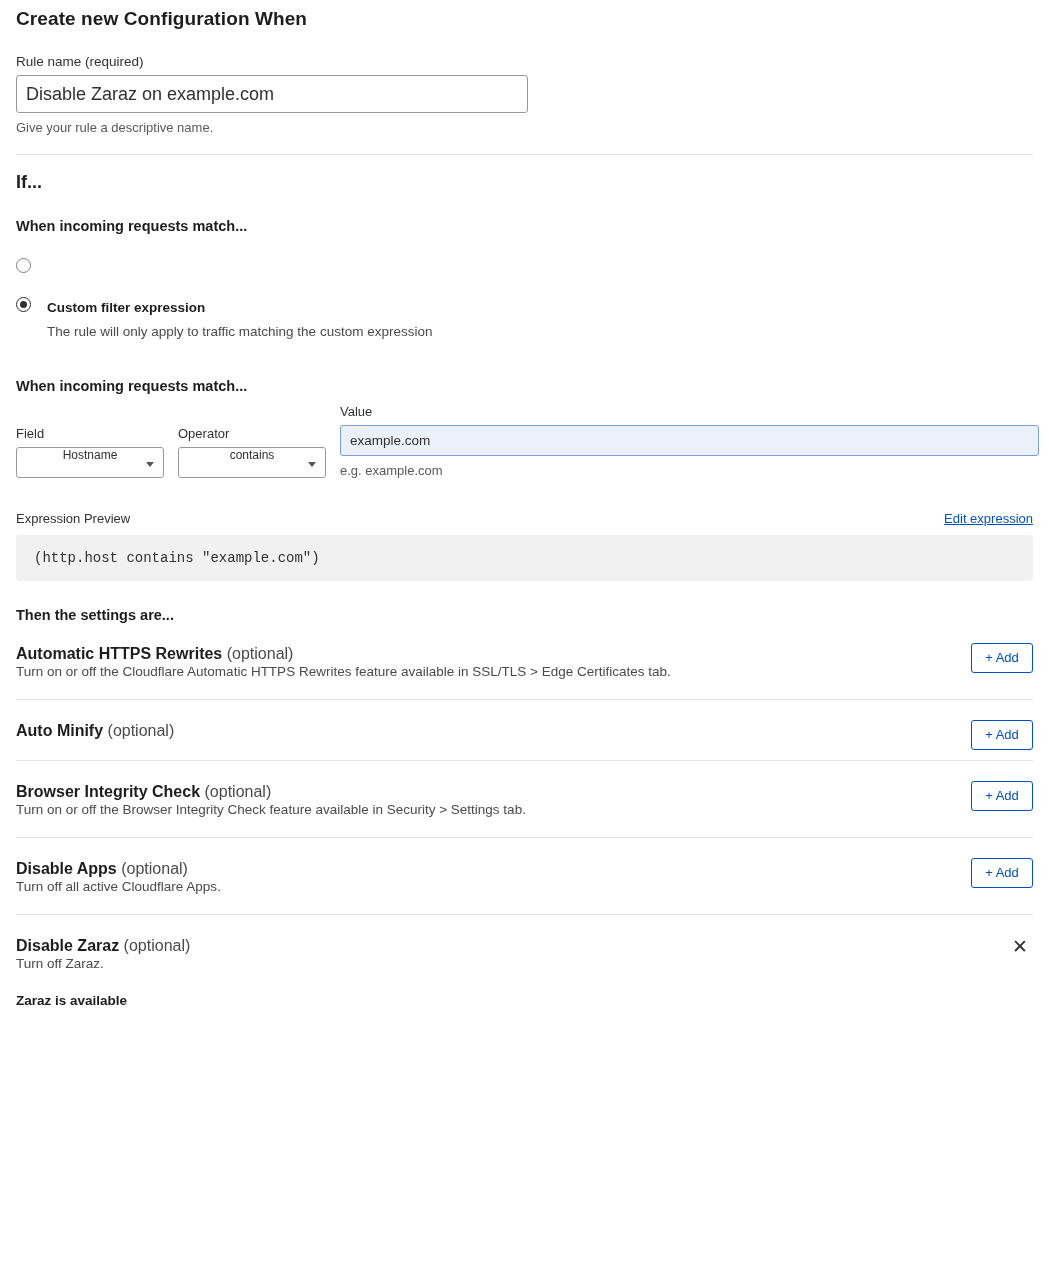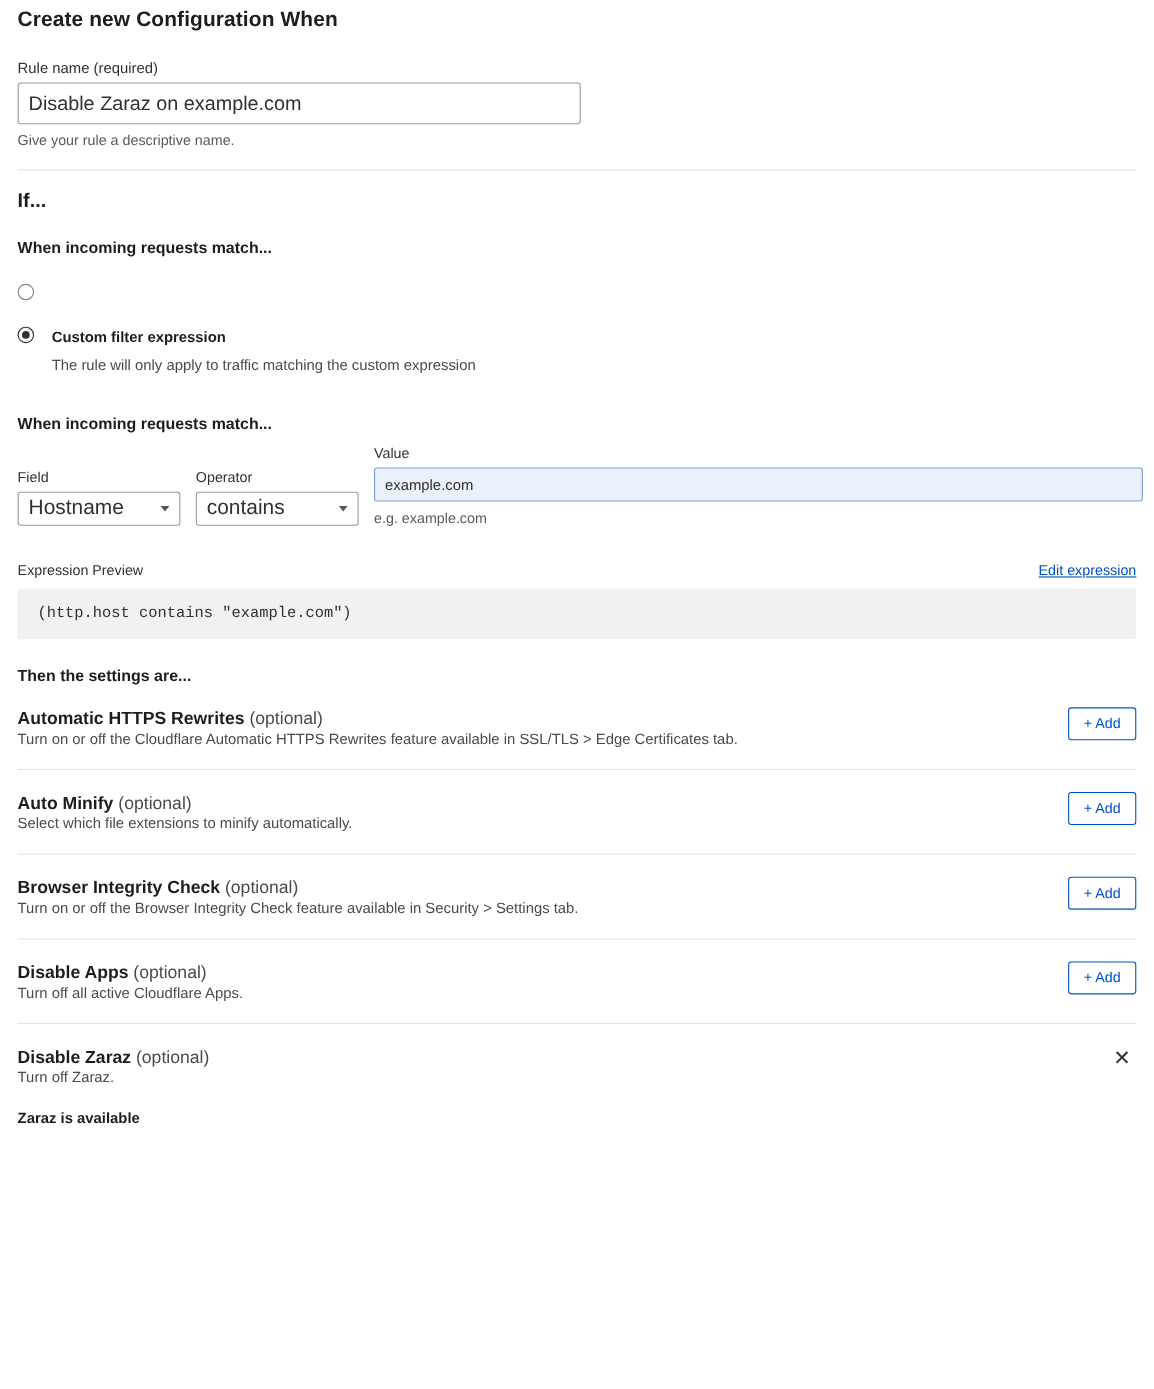--- a/index.html
+++ b/index.html
@@ -114,23 +114,24 @@
     margin-bottom: 6px;
   }
   .select-box {
     height: 31px;
     border: 1px solid #999;
     border-radius: 3px;
     background: #fff;
     display: flex;
     align-items: center;
     padding: 0 9px;
-    font-size: 19px;
+    font-size: 12px;
     color: #313131;
     position: relative;
+    flex-direction: column;
   }
   .select-box .caret {
     margin-left: auto;
     width: 0; height: 0;
     border-left: 4px solid transparent;
     border-right: 4px solid transparent;
     border-top: 5px solid #555;
   }
   .select-field { width: 148px; }
   .select-operator { width: 148px; }
@@ -316,21 +317,20 @@
     </div>
     <div class="setting-desc">Turn on or off the Cloudflare Automatic HTTPS Rewrites feature available in SSL/TLS &gt; Edge Certificates tab.</div>
     <button class="add-btn">+ Add</button>
   </div>
 
   <div class="setting-block">
     <div class="setting-title">
       <b>Auto Minify</b>
       <span class="opt">(optional)</span>
     </div>
-    <div class="setting-desc">Select which file extensions to minify automatically.</div>
     <button class="add-btn">+ Add</button>
   </div>
 
   <div class="setting-block">
     <div class="setting-title">
       <b>Browser Integrity Check</b>
       <span class="opt">(optional)</span>
     </div>
     <div class="setting-desc">Turn on or off the Browser Integrity Check feature available in Security &gt; Settings tab.</div>
     <button class="add-btn">+ Add</button>

